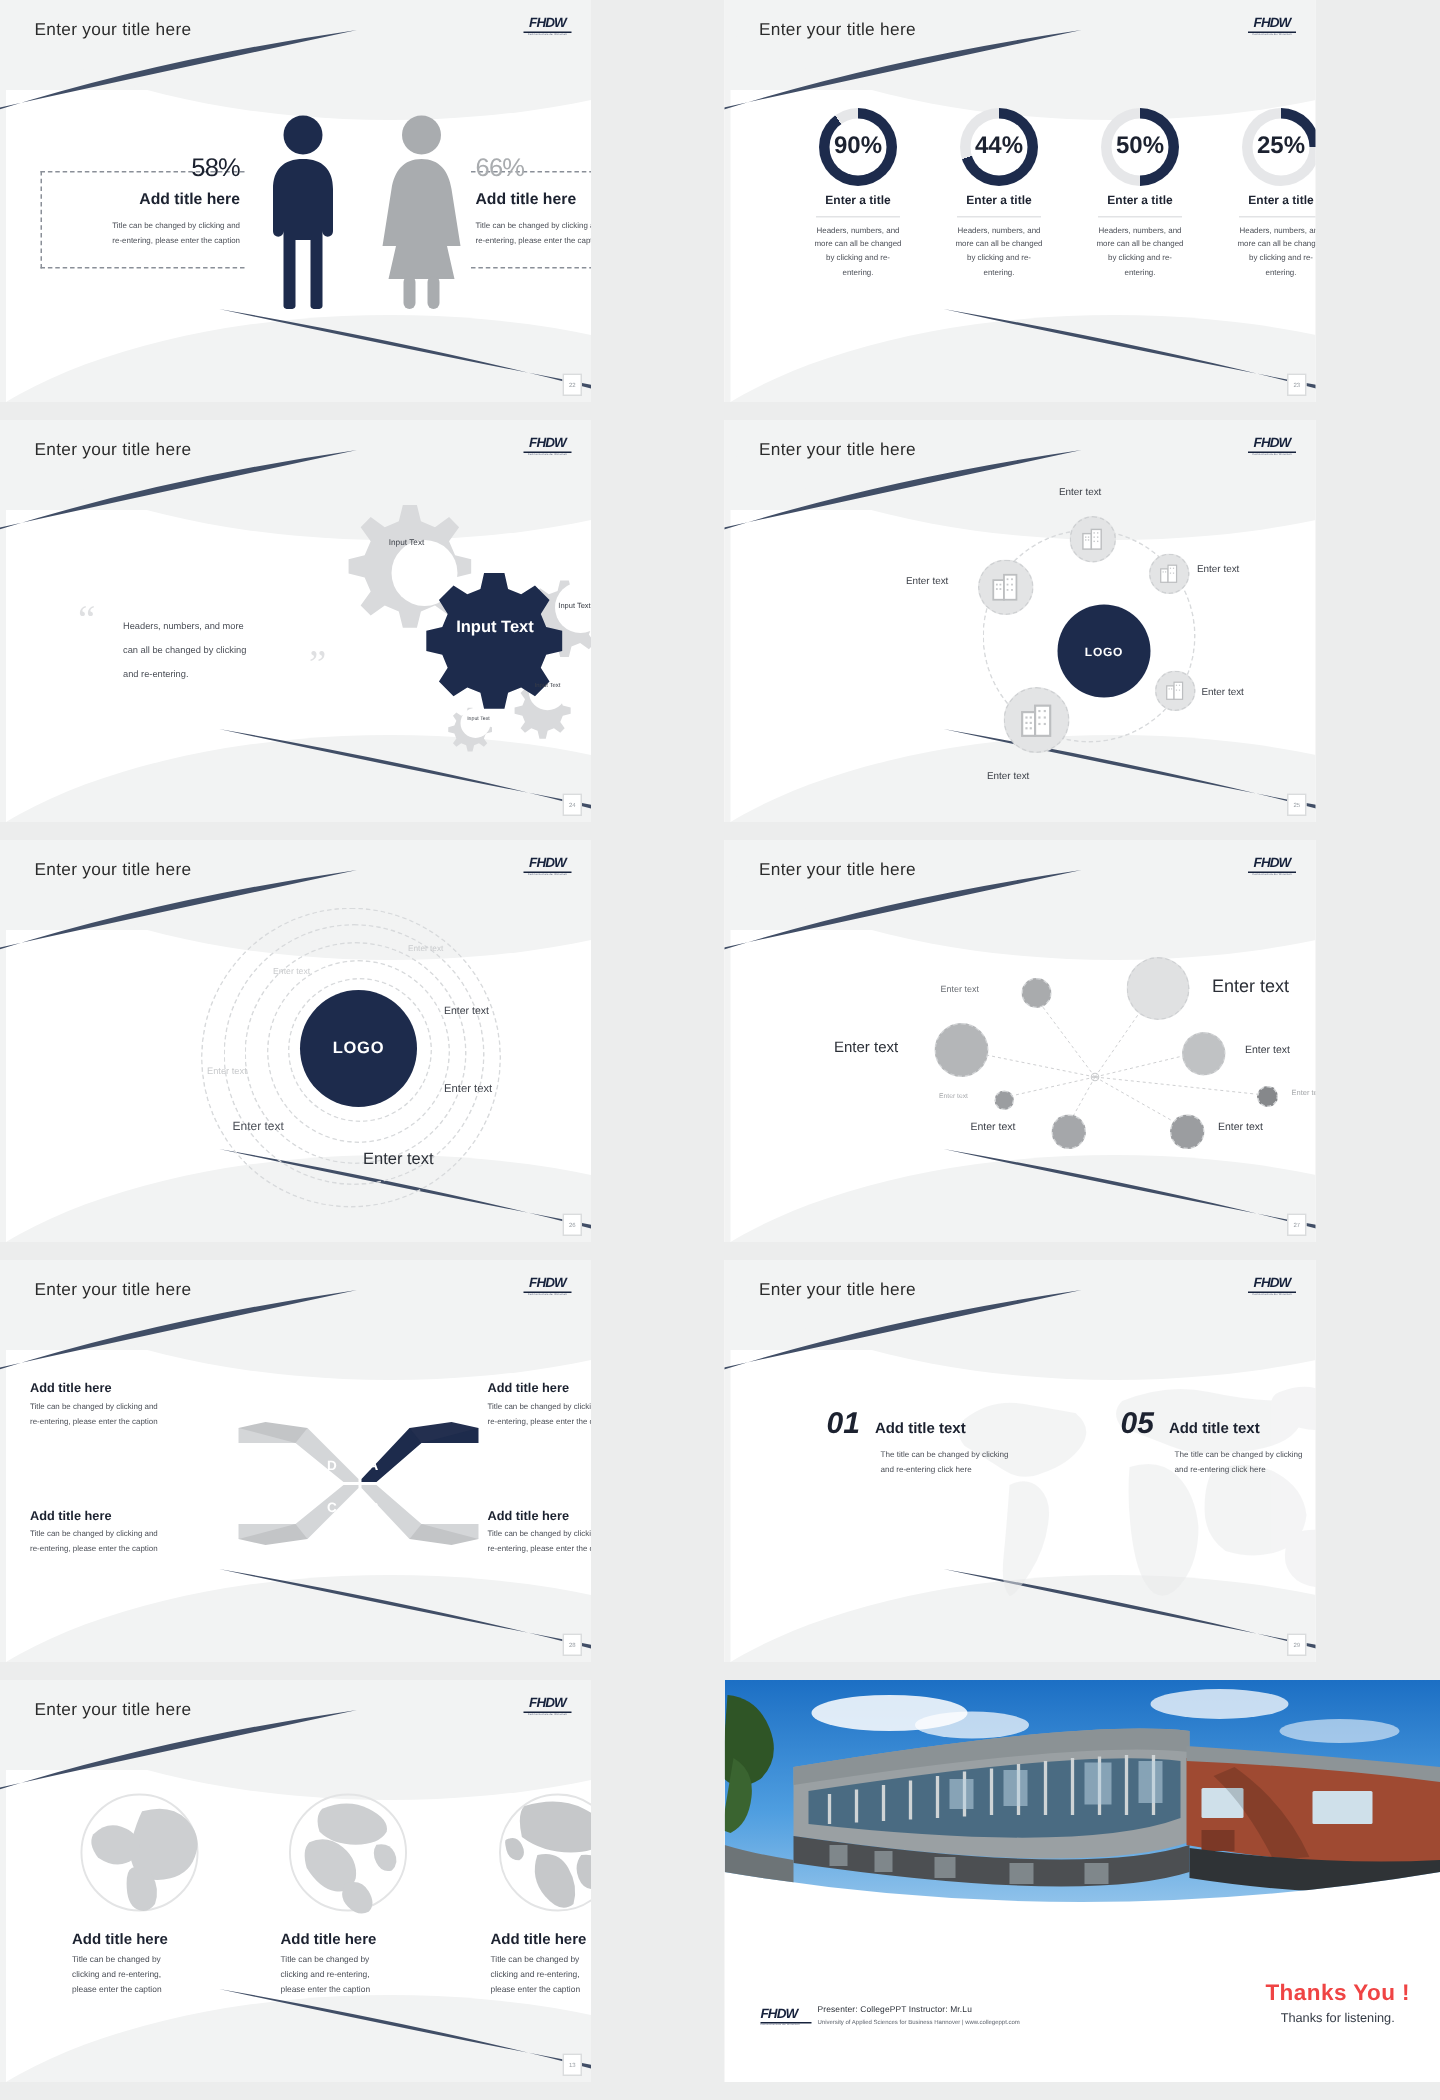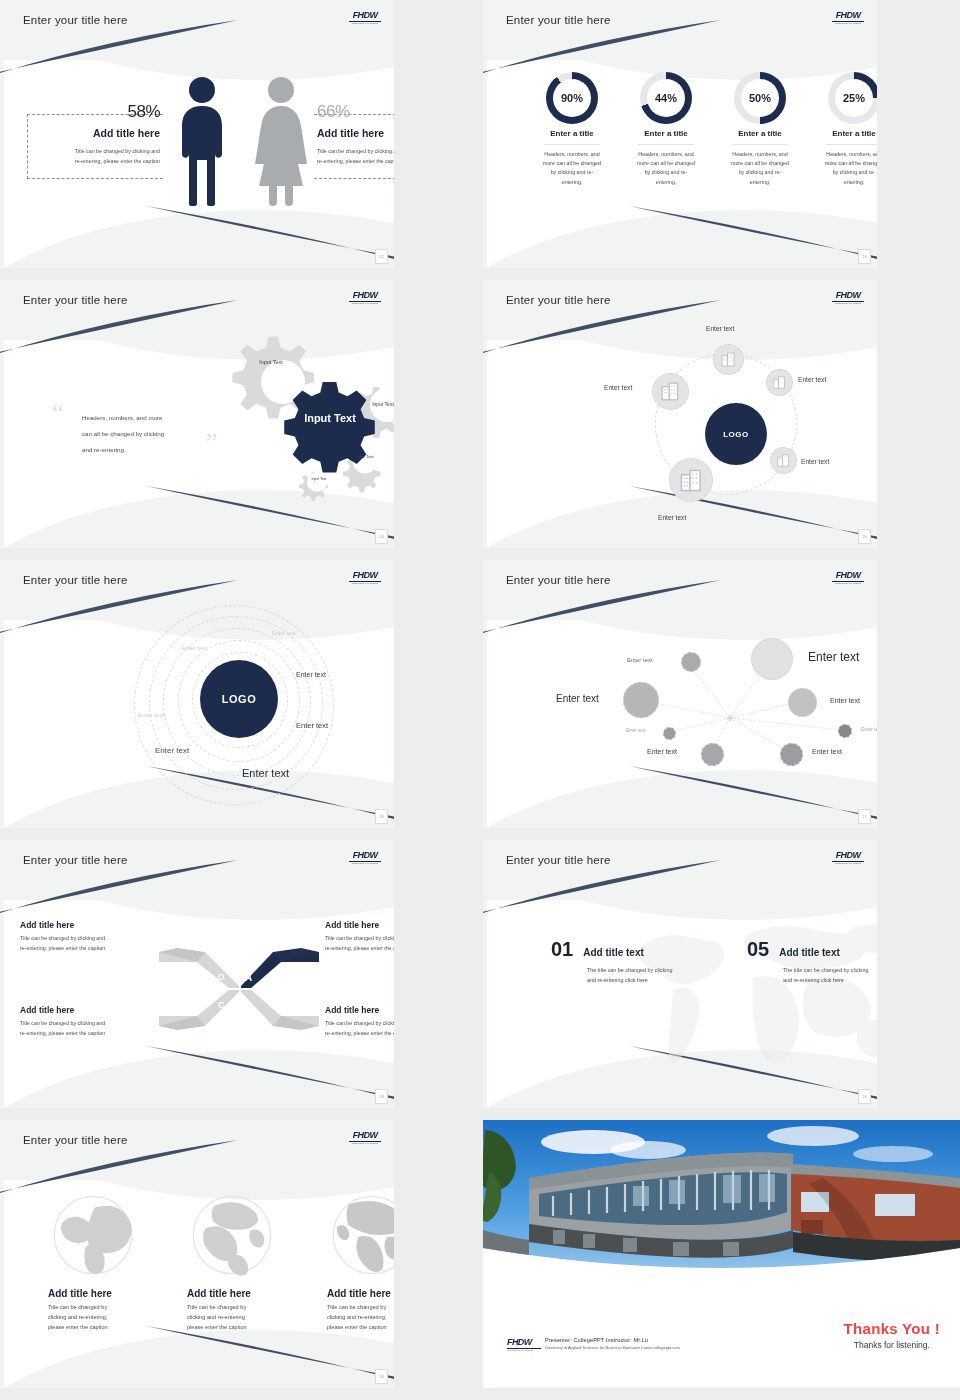--- a/index.html
+++ b/index.html
@@ -27,41 +27,41 @@
   
   .pct{font-size:17px;font-weight:normal;letter-spacing:-.5px;}
   .addtitle{font-size:10.5px;font-weight:bold;color:#1c2230;}
   .capt{font-size:5.3px;color:#4b4f57;line-height:9.5px;}
   .dash{position:absolute;border:1px dashed #8a8f98;}
   
   .donutwrap{position:absolute;top:72px;width:62px;text-align:center;}
   .donut{width:52px;height:52px;margin:0 auto;border-radius:50%;position:relative;}
   .donut .hole{position:absolute;left:7px;top:7px;width:38px;height:38px;border-radius:50%;
         background:#fff;display:flex;align-items:center;justify-content:center;
-        font-size:11px;font-weight:bold;color:#1c2230;}
+        font-size:16px;font-weight:bold;color:#1c2230;}
   .dtitle{font-size:8px;font-weight:bold;color:#1c2230;margin-top:5px;}
   .drule{width:56px;height:1px;background:#e2e3e5;margin:6px auto 0;}
   .dbody{font-size:5.3px;color:#4b4f57;line-height:9.2px;margin-top:5px;}
   
   .gear{position:absolute;display:flex;align-items:center;justify-content:center;text-align:center;}
   .gearlbl{font-size:5.5px;color:#3b3f47;line-height:7px;}
   .gearlbl.w{color:#fff;}
   .quote{position:absolute;font-size:26px;color:#dfe0e2;font-family:"Liberation Serif",serif;line-height:10px;}
   
   .enter{font-size:6.6px;color:#3b3f47;position:absolute;white-space:nowrap;}
   .node{position:absolute;border-radius:50%;background:#e3e4e5;border:1px dashed #cfd1d3;
         display:flex;align-items:center;justify-content:center;}
   .logocirc{position:absolute;border-radius:50%;background:#1d2b4c;color:#fff;
         display:flex;align-items:center;justify-content:center;font-weight:bold;letter-spacing:.5px;}
   .ring{position:absolute;border-radius:50%;border:1px dashed #d8dadc;}
   
   .xtitle{font-size:8.5px;font-weight:bold;color:#1c2230;}
   .xcap{font-size:5.3px;color:#4b4f57;line-height:9.5px;margin-top:4px;}
   
-  .bignum{font-size:20px;font-weight:bold;color:#1c2230;}
+  .bignum{font-size:20px;font-style:italic;font-weight:bold;color:#1c2230;}
   .ntitle{font-size:10px;font-weight:bold;color:#1c2230;}
   .ncap{font-size:5.4px;color:#4b4f57;line-height:9.5px;margin-top:5px;}
   
   .gtitle{font-size:10px;font-weight:bold;color:#1c2230;}
   .gcap{font-size:5.6px;color:#4b4f57;line-height:9.8px;margin-top:4px;}
   
   .final{position:relative;width:477px;height:268px;background:#fff;overflow:hidden;}
   .thanks{position:absolute;right:20px;bottom:38px;text-align:center;}
   .thanks .t1{font-size:15px;font-weight:bold;color:#ef4444;letter-spacing:.3px;}
   .thanks .t2{font-size:8.5px;color:#333a44;margin-top:3px;}

